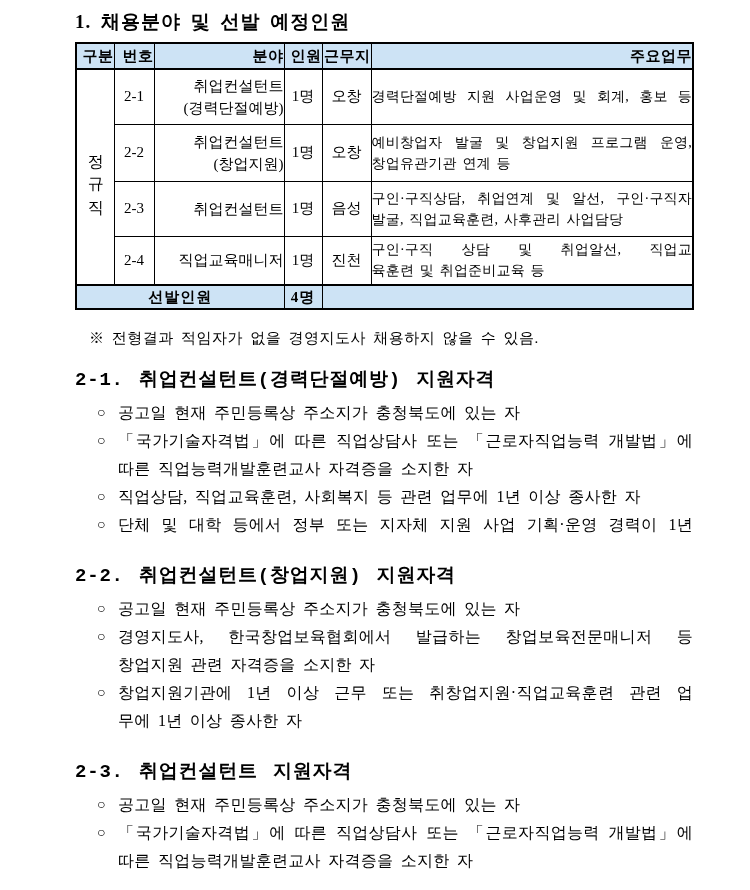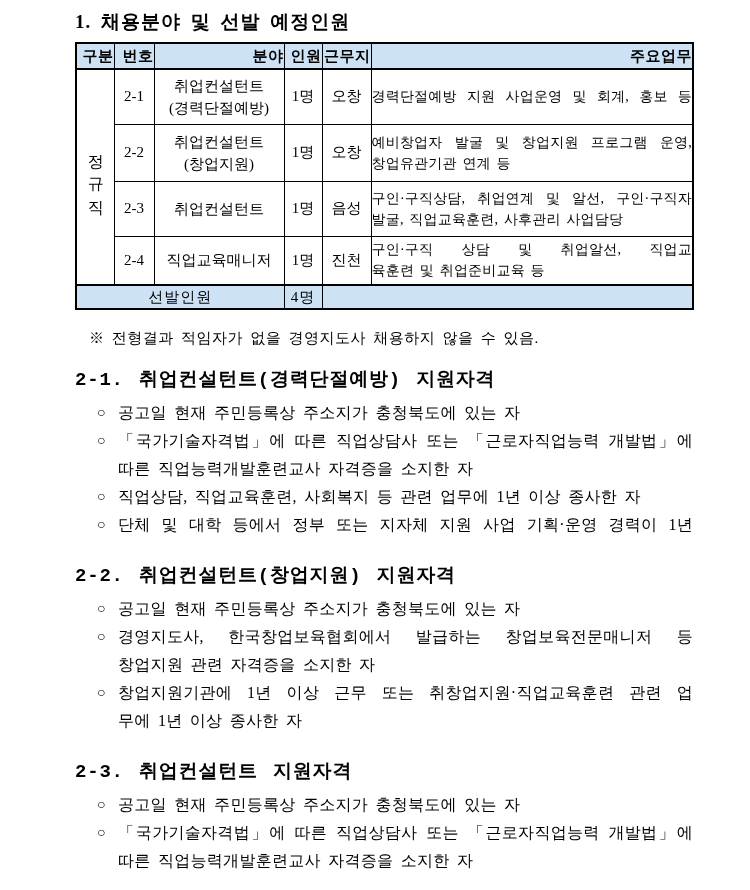--- a/index.html
+++ b/index.html
@@ -30,31 +30,31 @@
   }
   tbody td { font-size:15px; text-align:center; }
   tbody tr:nth-child(1) { height:55px; }
   tbody tr:nth-child(2) { height:57px; }
   tbody tr:nth-child(3) { height:55px; }
   tbody tr:nth-child(4) { height:49px; }
   td.group-cell {
     writing-mode:vertical-rl; text-orientation:upright;
     font-size:16px; letter-spacing:7px; text-align:center;
   }
-  td.field-cell { line-height:22px; }
+  td.field-cell { line-height:22px;text-align:right; }
   td.duty-cell {
     text-align:left; padding:2px 7px; font-size:14px; line-height:21px;
     letter-spacing:0.2px; word-spacing:2px;
   }
   .duty-line.stretch, .bline.stretch {
     text-align:justify; text-align-last:justify;
   }
   tfoot tr { height:24px; background:#cde3f5; }
   tfoot td {
-    font-size:15px; font-weight:400; text-align:center; letter-spacing:1px;
+    font-size:15px; font-weight:700; text-align:center; letter-spacing:1px;
     border-top:2px solid #000 !important;
   }
 
   .note {
     margin-top:17px; padding-left:14px; font-size:15px; letter-spacing:0.5px;
     word-spacing:3px; line-height:22px;
   }
 
   .section { margin-top:14px; }
   .section-heading {

